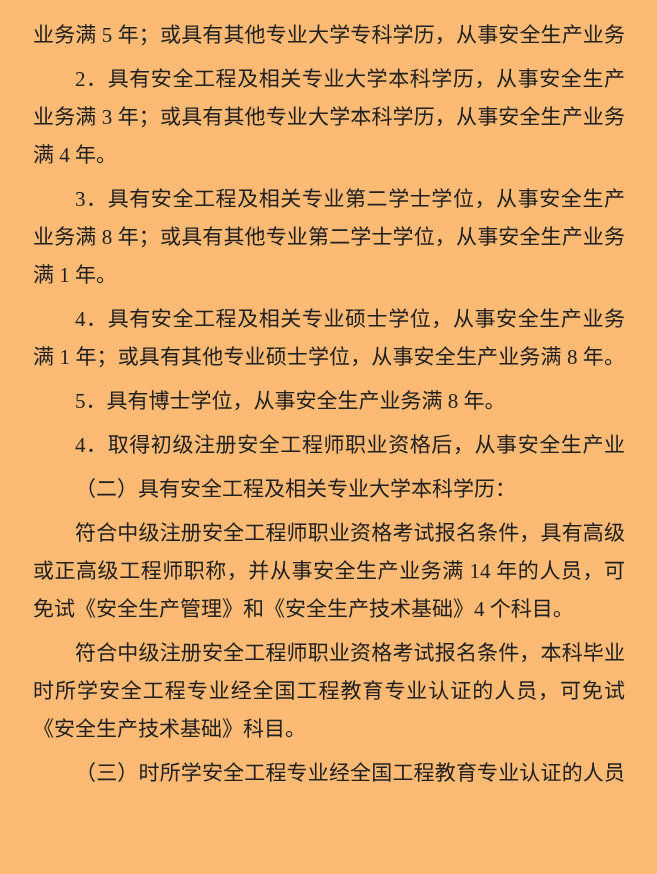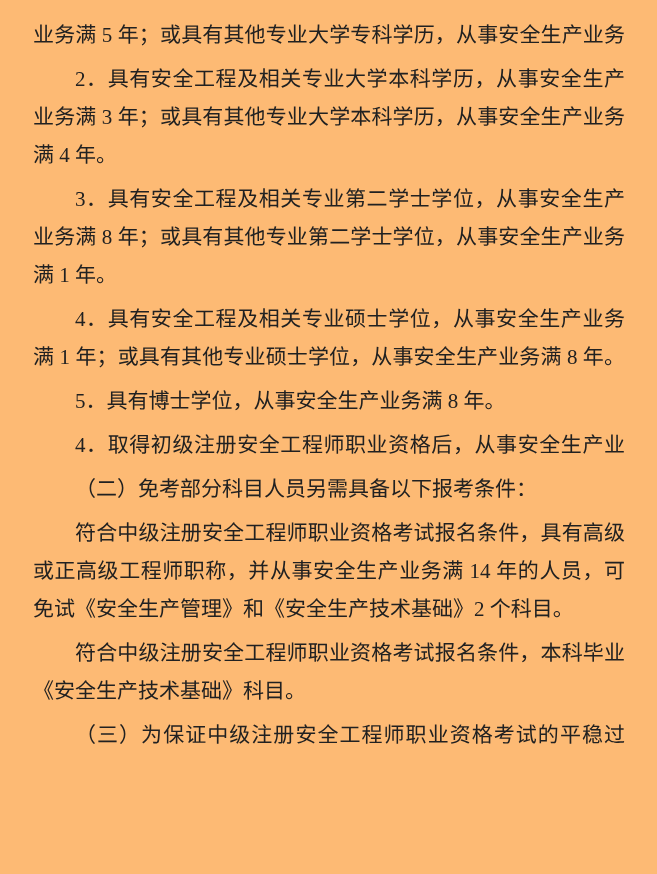--- a/index.html
+++ b/index.html
@@ -62,28 +62,29 @@
         <div class="line justify indent">4．具有安全工程及相关专业硕士学位，从事安全生产业务</div>
         <div class="line justify">满 1 年；或具有其他专业硕士学位，从事安全生产业务满 8 年。</div>
       </div>
       <div class="para">
         <div class="line indent">5．具有博士学位，从事安全生产业务满 8 年。</div>
       </div>
       <div class="para">
         <div class="line justify indent">4．取得初级注册安全工程师职业资格后，从事安全生产业</div>
       </div>
       <div class="para">
-        <div class="line indent">（二）免考部分科目人员另需具备以下报考条件：</div>
+        <div class="line indent">（二）具有安全工程及相关专业大学本科学历：</div>
       </div>
       <div class="para">
         <div class="line justify indent">符合中级注册安全工程师职业资格考试报名条件，具有高级</div>
         <div class="line justify">或正高级工程师职称，并从事安全生产业务满 14 年的人员，可</div>
-        <div class="line">免试《安全生产管理》和《安全生产技术基础》2 个科目。</div>
+        <div class="line">免试《安全生产管理》和《安全生产技术基础》4 个科目。</div>
       </div>
       <div class="para">
         <div class="line justify indent">符合中级注册安全工程师职业资格考试报名条件，本科毕业</div>
+        <div class="line justify">时所学安全工程专业经全国工程教育专业认证的人员，可免试</div>
         <div class="line">《安全生产技术基础》科目。</div>
       </div>
       <div class="para">
-        <div class="line justify indent">（三）为保证中级注册安全工程师职业资格考试的平稳过</div>
+        <div class="line justify indent">（三）时所学安全工程专业经全国工程教育专业认证的人员</div>
       </div>
     </div>
 </div>
 
 </body></html>

